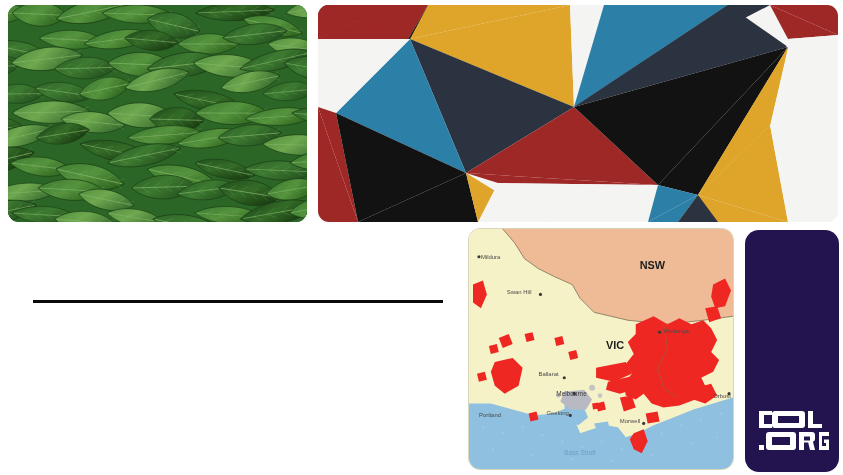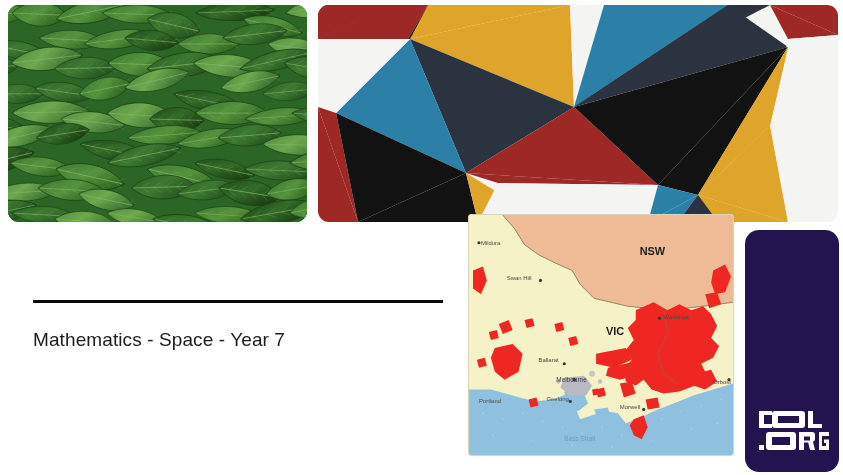--- a/index.html
+++ b/index.html
@@ -35,22 +35,22 @@
   }
   .rule {
     margin-top:28px; width:410px; height:3px; background:#0a0a0a;
   }
   .subtitle {
     margin-top:26px; font-size:19px; color:#1c1c1c; letter-spacing:0.1px;
   }
 
   
   .map-card {
-    position:absolute; left:468px; top:214px; width:266px; height:242px;
-    border-radius:3px; overflow:hidden; background:#fbf8dd;
+    position:absolute; left:468px; top:228px; width:266px; height:242px;
+    border-radius:12px; overflow:hidden; background:#fbf8dd;
     border:1px solid #d8d5bb;
   }
   .map-svg { display:block; width:100%; height:100%; }
 
   
   .logo-panel {
     position:absolute; left:745px; top:230px; width:94px; height:242px;
     border-radius:14px; background:#231450;
   }
   .logo-mark {
@@ -817,21 +817,20 @@
       <polygon points="330,217 340,180 380,190" fill="#2c7fa6"></polygon>
       <polygon points="330,217 380,190 360,217" fill="#2c7fa6"></polygon>
 
       <polygon points="360,217 380,190 400,217" fill="#2b3340"></polygon>
     </svg>
   </div>
 </div>
 
 <div class="title-block">
   <div class="rule"></div>
-  <div class="subtitle">Mathematics - Space - Year 7</div>
 </div>
 
 <div class="map-card">
   <svg class="map-svg" viewBox="0 0 266 242" preserveAspectRatio="none">
 
     <rect width="266" height="242" fill="#f6f2c8"></rect>
 
     <path d="M34,0 L266,0 L266,88 L236,92 L200,96 L160,92 L126,84 L112,70
              L104,56 L86,48 L70,40 L56,30 L46,14 Z" fill="#eebb96"></path>
 

